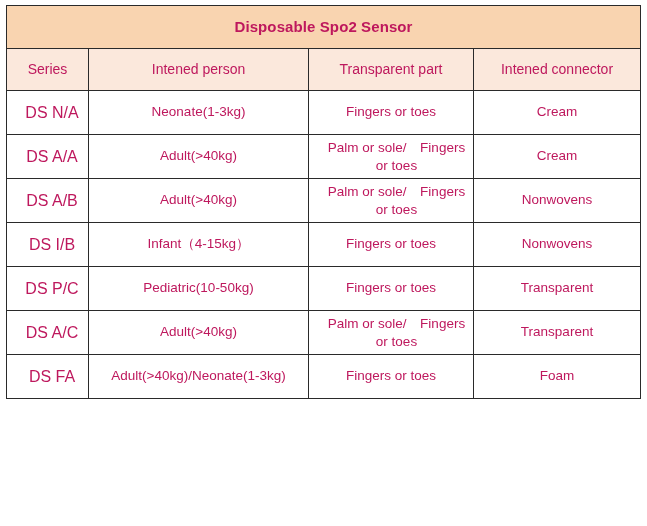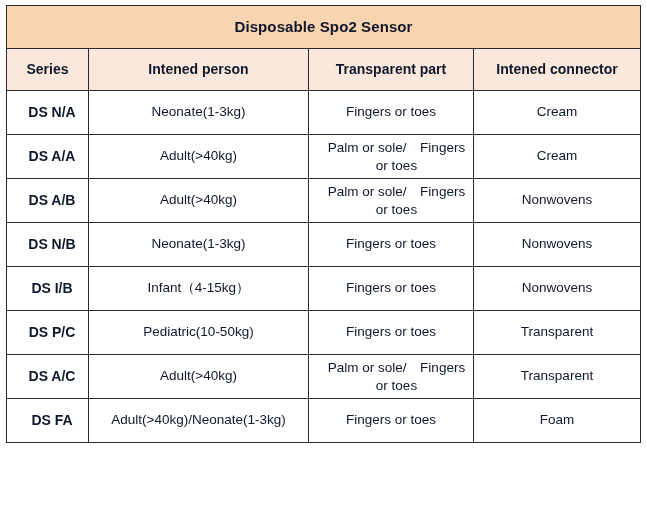--- a/index.html
+++ b/index.html
@@ -31,21 +31,21 @@
   }
 
   table.spec-table td,
   table.spec-table th {
     border: 1px solid #2a2a2a;
     padding: 2px 3px;
     text-align: center;
     vertical-align: middle;
     font-size: 13.5px;
     line-height: 1.25;
-    color: #0f172a;
+    color: #be185d;
     word-wrap: break-word;
   }
 
   
   col.c-series { width: 82px; }
   col.c-person { width: 220px; }
   col.c-part   { width: 165px; }
   col.c-conn   { width: 167px; }
 
   
@@ -53,34 +53,34 @@
     background: #f9d4b0;
     font-weight: bold;
     font-size: 15px;
     height: 38px;
     letter-spacing: 0.1px;
   }
 
   
   tr.header-row th {
     background: #fbe8dc;
-    font-weight: bold;
+    font-weight: normal;
     font-size: 14px;
     height: 37px;
   }
 
   
   tr.data-row td {
     background: #ffffff;
     height: 39px;
     font-weight: normal;
   }
   tr.data-row td.series-cell {
-    font-weight: bold;
-    font-size: 14px;
+    font-weight: normal;
+    font-size: 16px;
     padding-left: 12px;
   }
   tr.data-row td.tall {
     line-height: 1.3;
     padding-left: 14px;
   }
 </style>
 </head>
 <body>
 
@@ -120,26 +120,20 @@
         <td>Cream</td>
       </tr>
 
       <tr class="data-row">
         <td class="series-cell">DS A/B</td>
         <td>Adult(&gt;40kg)</td>
         <td class="tall">Palm or sole/　Fingers or toes</td>
         <td>Nonwovens</td>
       </tr>
 
-      <tr class="data-row">
-        <td class="series-cell">DS N/B</td>
-        <td>Neonate(1-3kg)</td>
-        <td>Fingers or toes</td>
-        <td>Nonwovens</td>
-      </tr>
 
       <tr class="data-row">
         <td class="series-cell">DS I/B</td>
         <td>Infant（4-15kg）</td>
         <td>Fingers or toes</td>
         <td>Nonwovens</td>
       </tr>
 
 
       <tr class="data-row">

